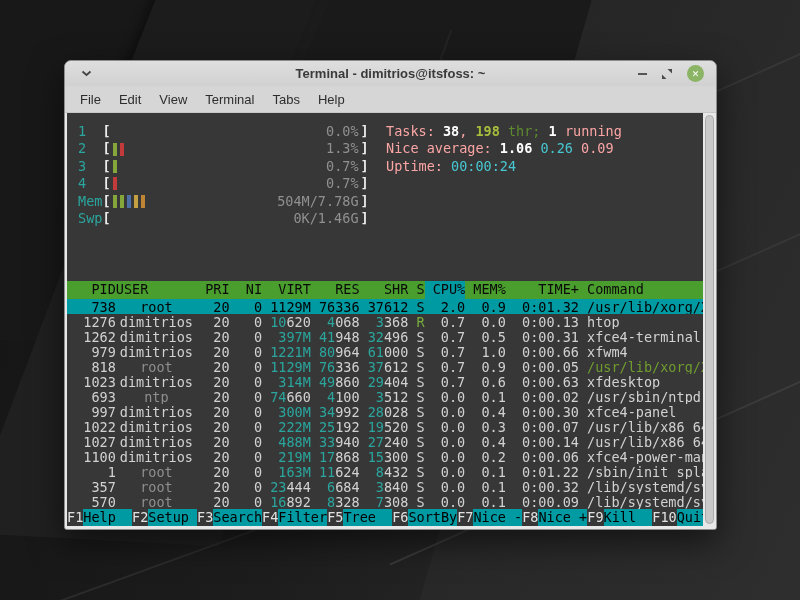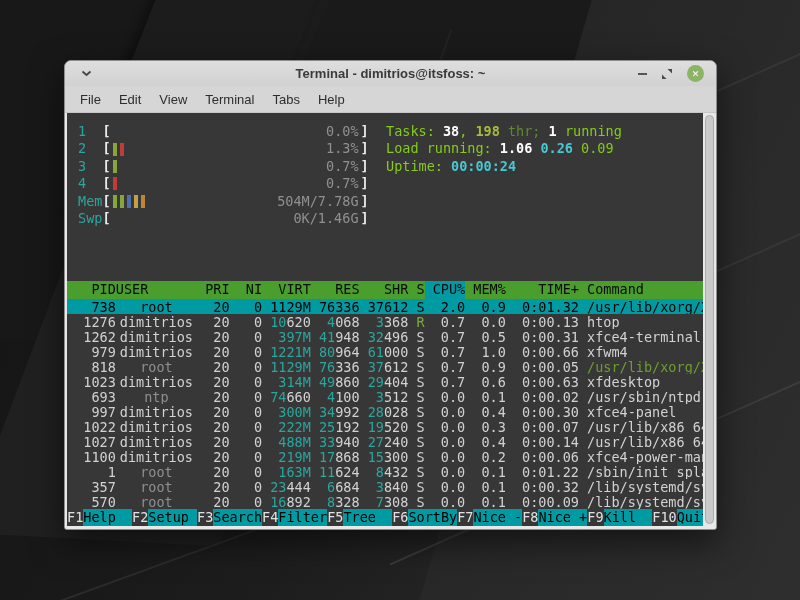--- a/index.html
+++ b/index.html
@@ -50,23 +50,23 @@
   .brk{color:#ececec;font-weight:bold;flex:none;}
   .mzone{width:248px;flex:none;position:relative;display:flex;align-items:center;padding-left:2px;height:17.4px;}
   .mbar{width:4px;height:13px;margin-right:3px;flex:none;}
   .b-green{background:#84a63a}.b-red{background:#c23a3a}.b-blue{background:#4d6fa8}
   .b-yellow{background:#c3a042}.b-orange{background:#bd8534}
   .mval{position:absolute;right:2px;color:#909090;}
 
   
   .infocol{position:absolute;left:319px;top:10px;}
   .iline{height:17.4px;white-space:pre;}
-  .lbl{color:#84cc16}
+  .lbl{color:#fca5a5}
   .wb{color:#ffffff;font-weight:bold}
-  .cyb{color:#47c8d2;font-weight:bold}
+  .cyb{color:#47c8d2;font-weight:normal}
   .grb{color:#a6bd3b;font-weight:bold}
   .gr2{color:#5d8a2f}
 
   
   .ptable{margin-top:auto;flex:none;}
   .phead{display:flex;white-space:pre;background:#4a9e2d;color:#0b0b0b;height:17.4px;}
   .hc{flex:none;text-align:right;}
   .sortcol{background:#009aa3;}
   .prow{display:flex;white-space:pre;height:15px;}
   .prow.sel{background:#009aa3;}
@@ -186,21 +186,21 @@
               <span class="mlabel">Swp</span>
               <span class="brk">[</span>
               <span class="mzone">
                 <span class="mval">0K/1.46G</span>
               </span>
               <span class="brk">]</span>
             </div>
           </div>
         <div class="infocol" id="infocol">
             <div class="iline"><span class="lbl">Tasks: </span><span class="wb">38</span><span class="lbl">, </span><span class="grb">198</span><span class="gr2"> thr; </span><span class="wb">1</span><span class="lbl"> running</span></div>
-            <div class="iline"><span class="lbl">Load running: </span><span class="wb">1.06 </span><span class="cyb">0.26 </span><span class="lbl">0.09</span></div>
+            <div class="iline"><span class="lbl">Nice average: </span><span class="wb">1.06 </span><span class="cyb">0.26 </span><span class="lbl">0.09</span></div>
             <div class="iline"><span class="lbl">Uptime: </span><span class="cyb">00:00:24</span></div>
           </div>
         <div class="ptable">
           <div class="phead" id="phead"><span class="hc" style="width: 6ch;">PID</span><span class="hc" style="text-align: left; width: 10ch;">USER</span><span class="hc" style="width: 4ch;">PRI</span><span class="hc" style="width: 4ch;">NI</span><span class="hc" style="width: 6ch;">VIRT</span><span class="hc" style="width: 6ch;">RES</span><span class="hc" style="width: 6ch;">SHR</span><span class="hc" style="width: 2ch;">S</span><span class="hc sortcol" style="width: 5ch;">CPU%</span><span class="hc" style="width: 5ch;">MEM%</span><span class="hc" style="width: 9ch;">TIME+</span><span class="hc ccmd">Command</span></div>
           <div id="prows">
               <div class="prow sel"><span class="pc" style="width: 6ch;">738</span><span class="pc left" style="width: 10ch;">root</span><span class="pc" style="width: 4ch;">20</span><span class="pc" style="width: 4ch;">0</span><span class="pc" style="width: 6ch;"><span class="numhi">1129M</span><span></span></span><span class="pc" style="width: 6ch;"><span class="numhi">76</span><span>336</span></span><span class="pc" style="width: 6ch;"><span class="numhi">37</span><span>612</span></span><span class="pc" style="width: 2ch;">S</span><span class="pc" style="width: 5ch;">2.0</span><span class="pc" style="width: 5ch;">0.9</span><span class="pc" style="width: 9ch;">0:01.32</span><span class="ccmd">/usr/lib/xorg/X</span></div>
               <div class="prow"><span class="pc" style="width: 6ch;">1276</span><span class="pc left" style="width: 10ch;">dimitrios</span><span class="pc" style="width: 4ch;">20</span><span class="pc" style="width: 4ch;">0</span><span class="pc" style="width: 6ch;"><span class="numhi">10</span><span>620</span></span><span class="pc" style="width: 6ch;"><span class="numhi">4</span><span>068</span></span><span class="pc" style="width: 6ch;"><span class="numhi">3</span><span>368</span></span><span class="pc run" style="width: 2ch;">R</span><span class="pc" style="width: 5ch;">0.7</span><span class="pc" style="width: 5ch;">0.0</span><span class="pc" style="width: 9ch;">0:00.13</span><span class="ccmd">htop</span></div>
               <div class="prow"><span class="pc" style="width: 6ch;">1262</span><span class="pc left" style="width: 10ch;">dimitrios</span><span class="pc" style="width: 4ch;">20</span><span class="pc" style="width: 4ch;">0</span><span class="pc" style="width: 6ch;"><span class="numhi">397M</span><span></span></span><span class="pc" style="width: 6ch;"><span class="numhi">41</span><span>948</span></span><span class="pc" style="width: 6ch;"><span class="numhi">32</span><span>496</span></span><span class="pc" style="width: 2ch;">S</span><span class="pc" style="width: 5ch;">0.7</span><span class="pc" style="width: 5ch;">0.5</span><span class="pc" style="width: 9ch;">0:00.31</span><span class="ccmd">xfce4-terminal</span></div>
               <div class="prow"><span class="pc" style="width: 6ch;">979</span><span class="pc left" style="width: 10ch;">dimitrios</span><span class="pc" style="width: 4ch;">20</span><span class="pc" style="width: 4ch;">0</span><span class="pc" style="width: 6ch;"><span class="numhi">1221M</span><span></span></span><span class="pc" style="width: 6ch;"><span class="numhi">80</span><span>964</span></span><span class="pc" style="width: 6ch;"><span class="numhi">61</span><span>000</span></span><span class="pc" style="width: 2ch;">S</span><span class="pc" style="width: 5ch;">0.7</span><span class="pc" style="width: 5ch;">1.0</span><span class="pc" style="width: 9ch;">0:00.66</span><span class="ccmd">xfwm4</span></div>
               <div class="prow"><span class="pc" style="width: 6ch;">818</span><span class="pc left dim" style="width: 10ch;">root</span><span class="pc" style="width: 4ch;">20</span><span class="pc" style="width: 4ch;">0</span><span class="pc" style="width: 6ch;"><span class="numhi">1129M</span><span></span></span><span class="pc" style="width: 6ch;"><span class="numhi">76</span><span>336</span></span><span class="pc" style="width: 6ch;"><span class="numhi">37</span><span>612</span></span><span class="pc" style="width: 2ch;">S</span><span class="pc" style="width: 5ch;">0.7</span><span class="pc" style="width: 5ch;">0.9</span><span class="pc" style="width: 9ch;">0:00.05</span><span class="ccmd cgrn">/usr/lib/xorg/X</span></div>

